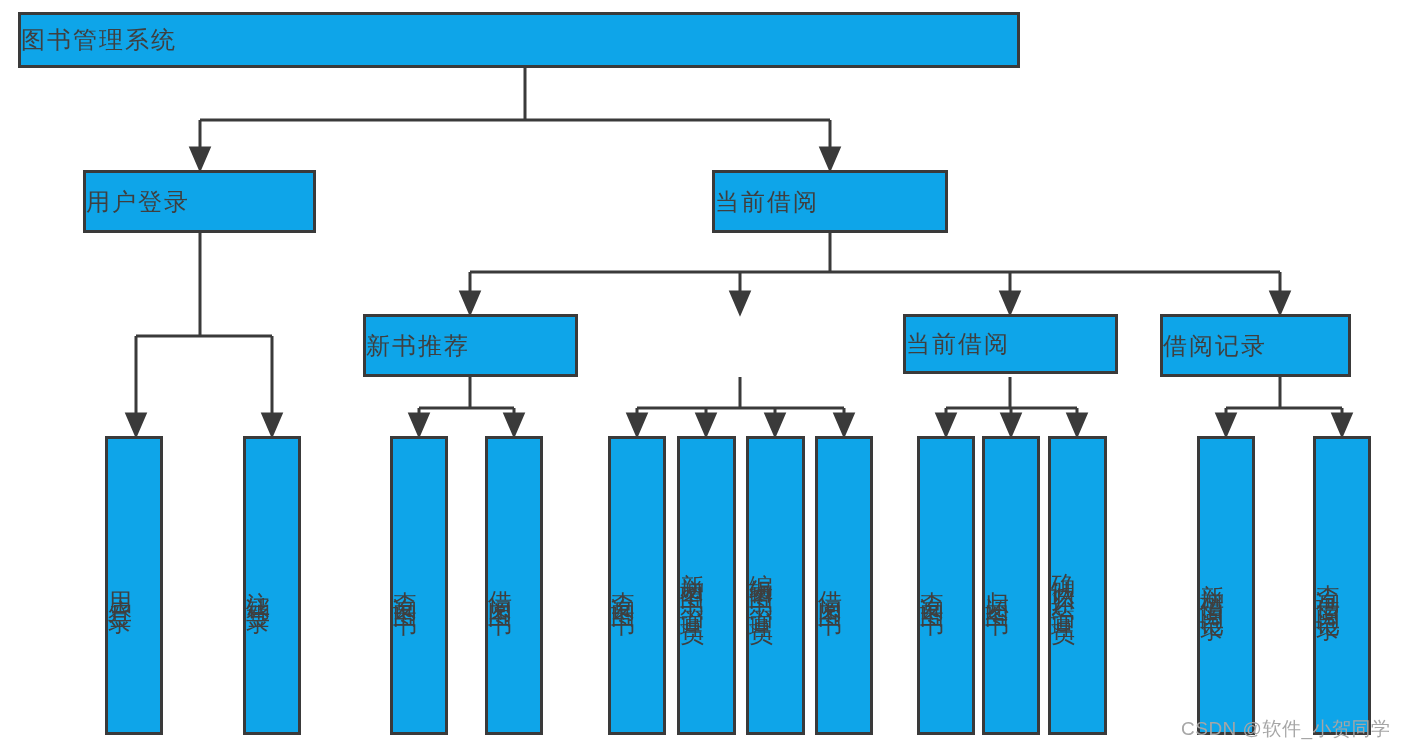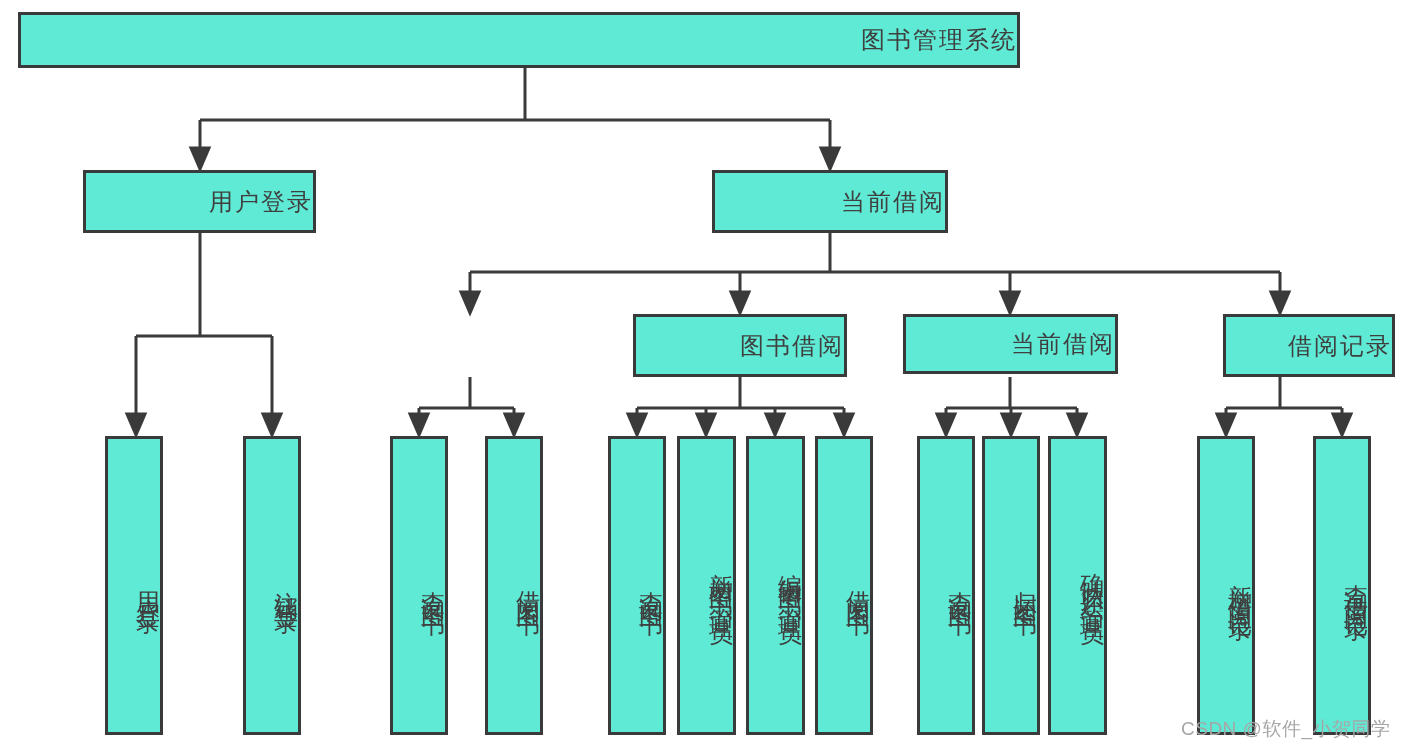--- a/index.html
+++ b/index.html
@@ -14,24 +14,24 @@
   }
   .connectors {
     position: absolute;
     left: 0; top: 0;
     pointer-events: none;
   }
   .box {
     position: absolute;
     box-sizing: border-box;
     border: 3px solid #3a3a3a;
-    background: #5eead4;
+    background: #0ea5e9;
     display: flex;
     align-items: center;
-    justify-content: flex-end;
+    justify-content: flex-start;
     z-index: 2;
   }
   .box .lbl {
     font-size: 24px;
     letter-spacing: 2px;
     color: #3f3f3f;
     white-space: nowrap;
   }
   .leaf .lbl {
     writing-mode: vertical-rl;
@@ -112,27 +112,27 @@
     <span class="lbl">图书管理系统</span>
   </div>
 
   <div class="box" style="left:83px; top:170px; width:233px; height:63px;">
     <span class="lbl">用户登录</span>
   </div>
   <div class="box" style="left:712px; top:170px; width:236px; height:63px;">
     <span class="lbl">当前借阅</span>
   </div>
 
-  <div class="box" style="left:633px; top:314px; width:214px; height:63px;">
-    <span class="lbl">图书借阅</span>
+  <div class="box" style="left:363px; top:314px; width:215px; height:63px;">
+    <span class="lbl">新书推荐</span>
   </div>
   <div class="box" style="left:903px; top:314px; width:215px; height:60px;">
     <span class="lbl">当前借阅</span>
   </div>
-  <div class="box" style="left:1223px; top:314px; width:172px; height:63px;">
+  <div class="box" style="left:1160px; top:314px; width:191px; height:63px;">
     <span class="lbl">借阅记录</span>
   </div>
 
   <div class="box leaf" style="left:105px; top:436px; width:58px; height:299px;">
     <span class="lbl">用户登录</span>
   </div>
   <div class="box leaf" style="left:243px; top:436px; width:58px; height:299px;">
     <span class="lbl">注销登录</span>
   </div>
 

